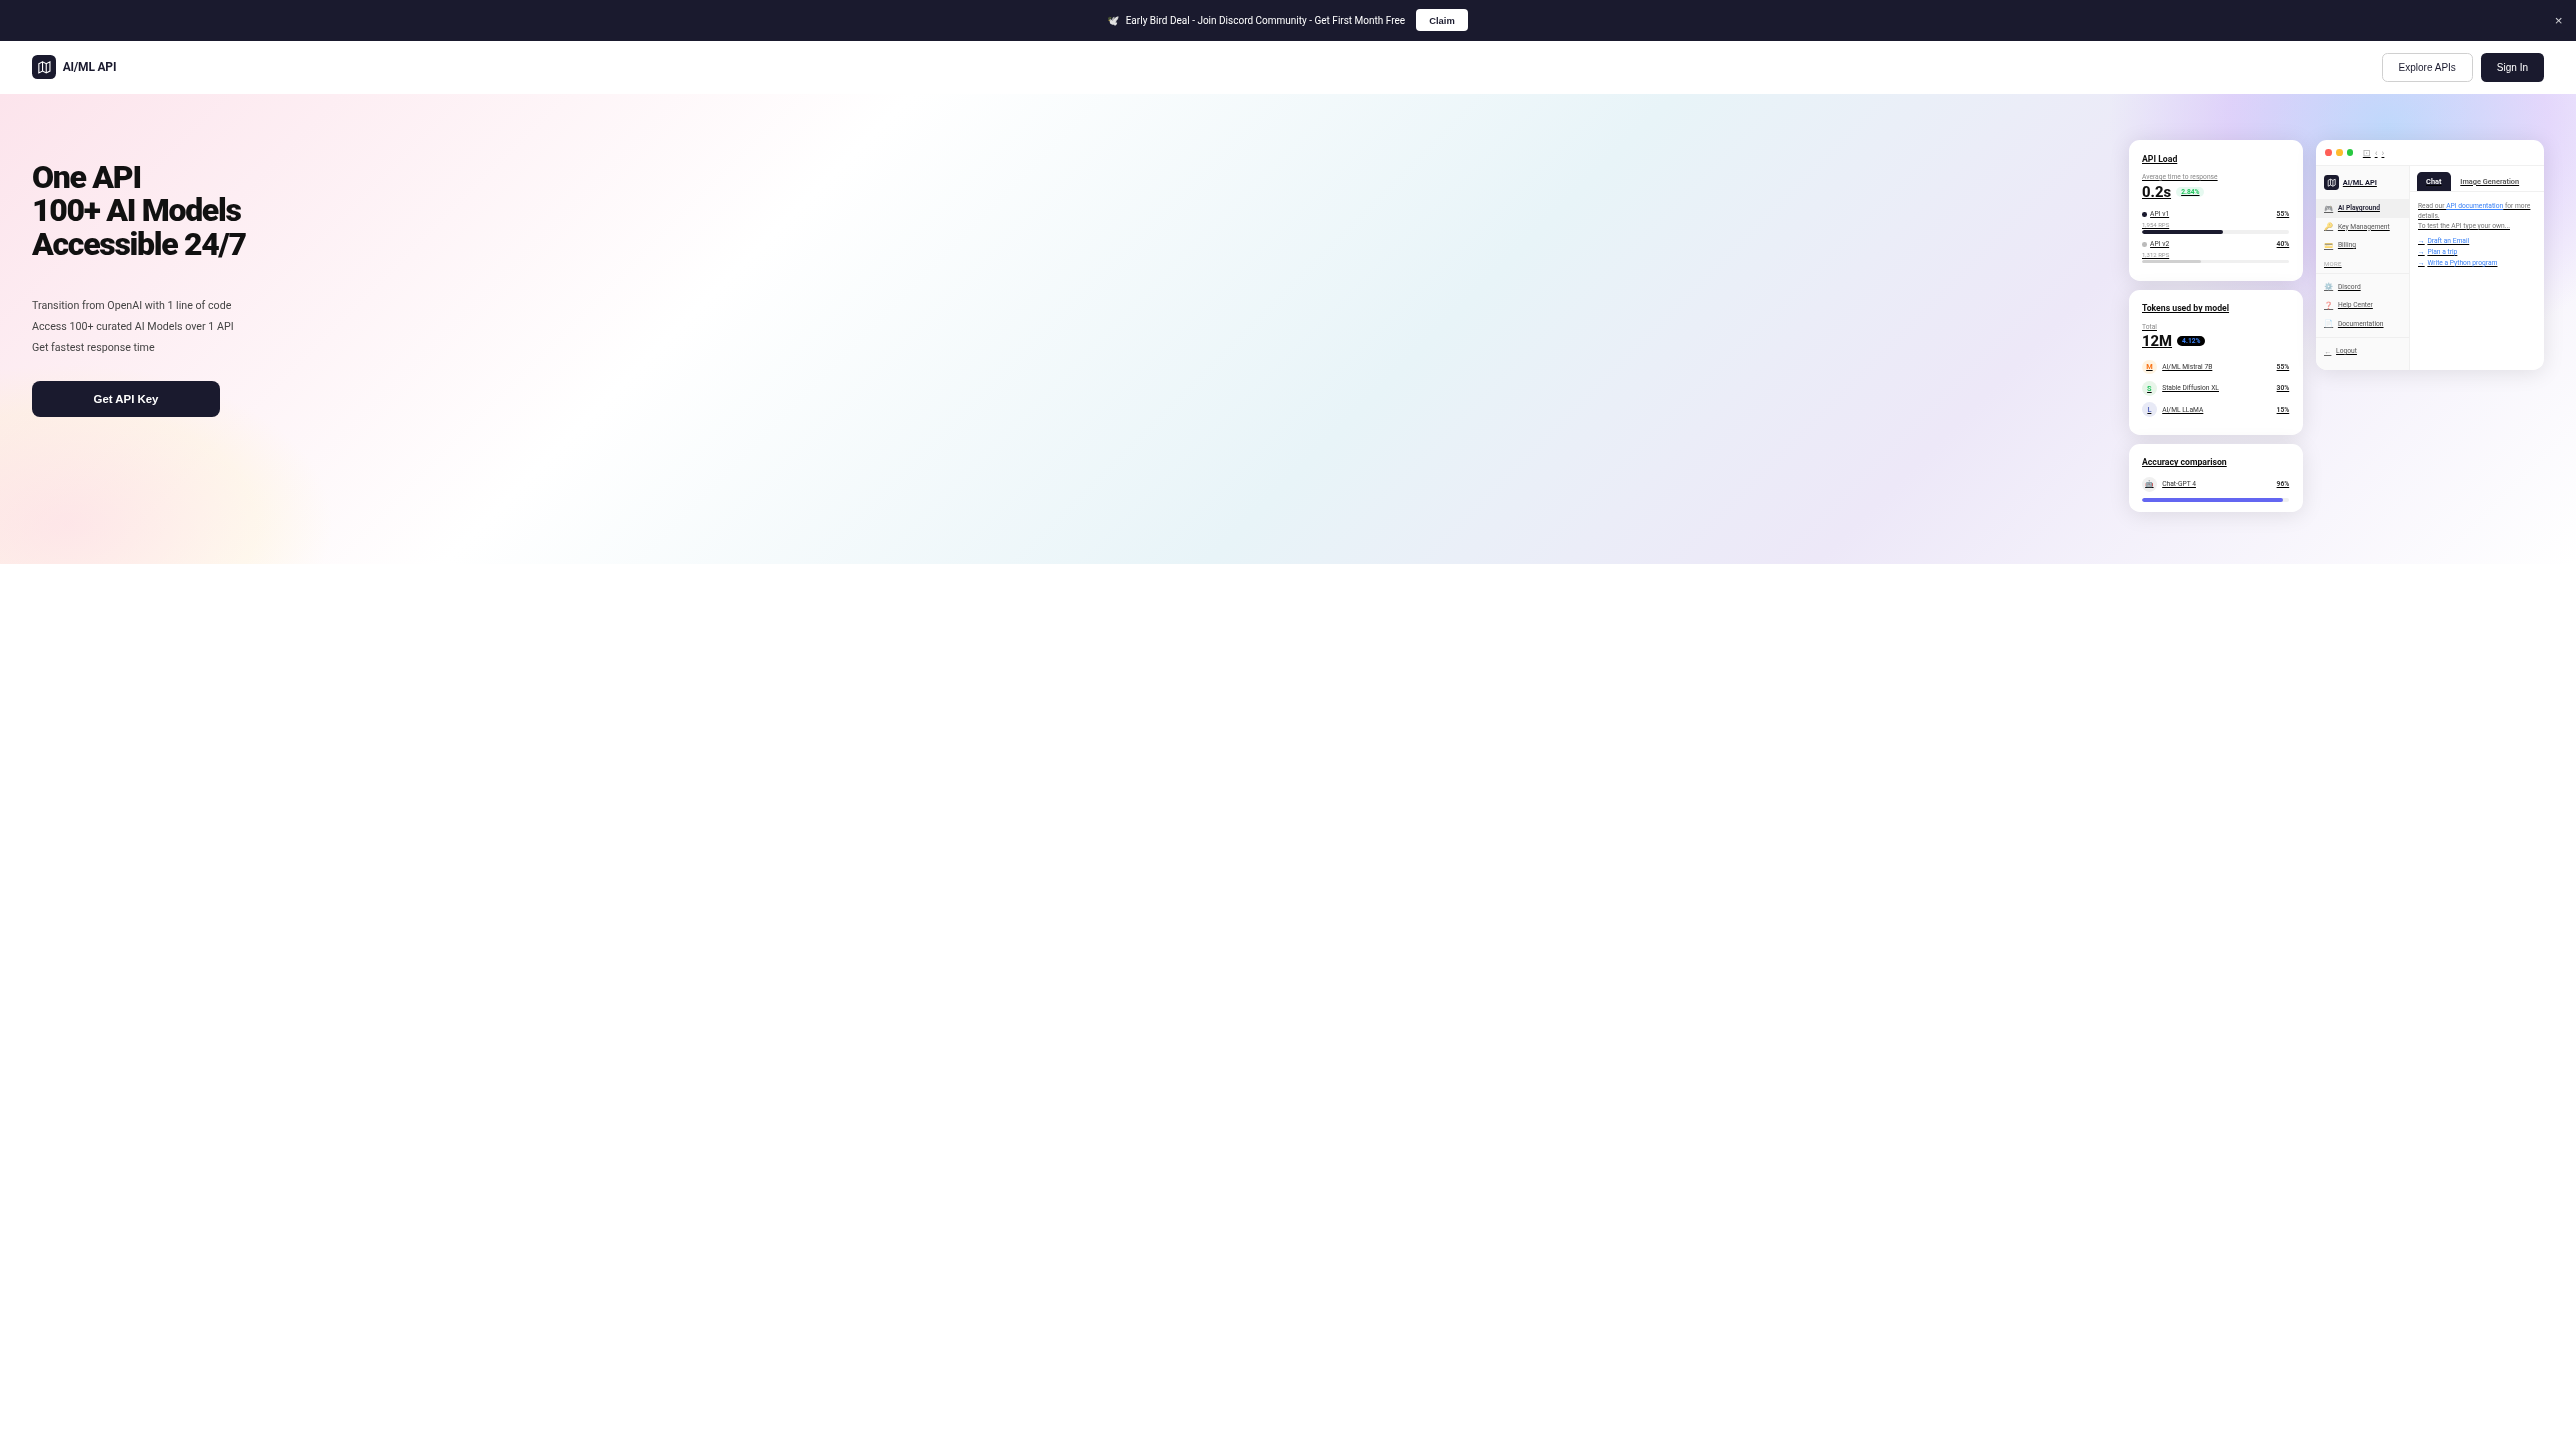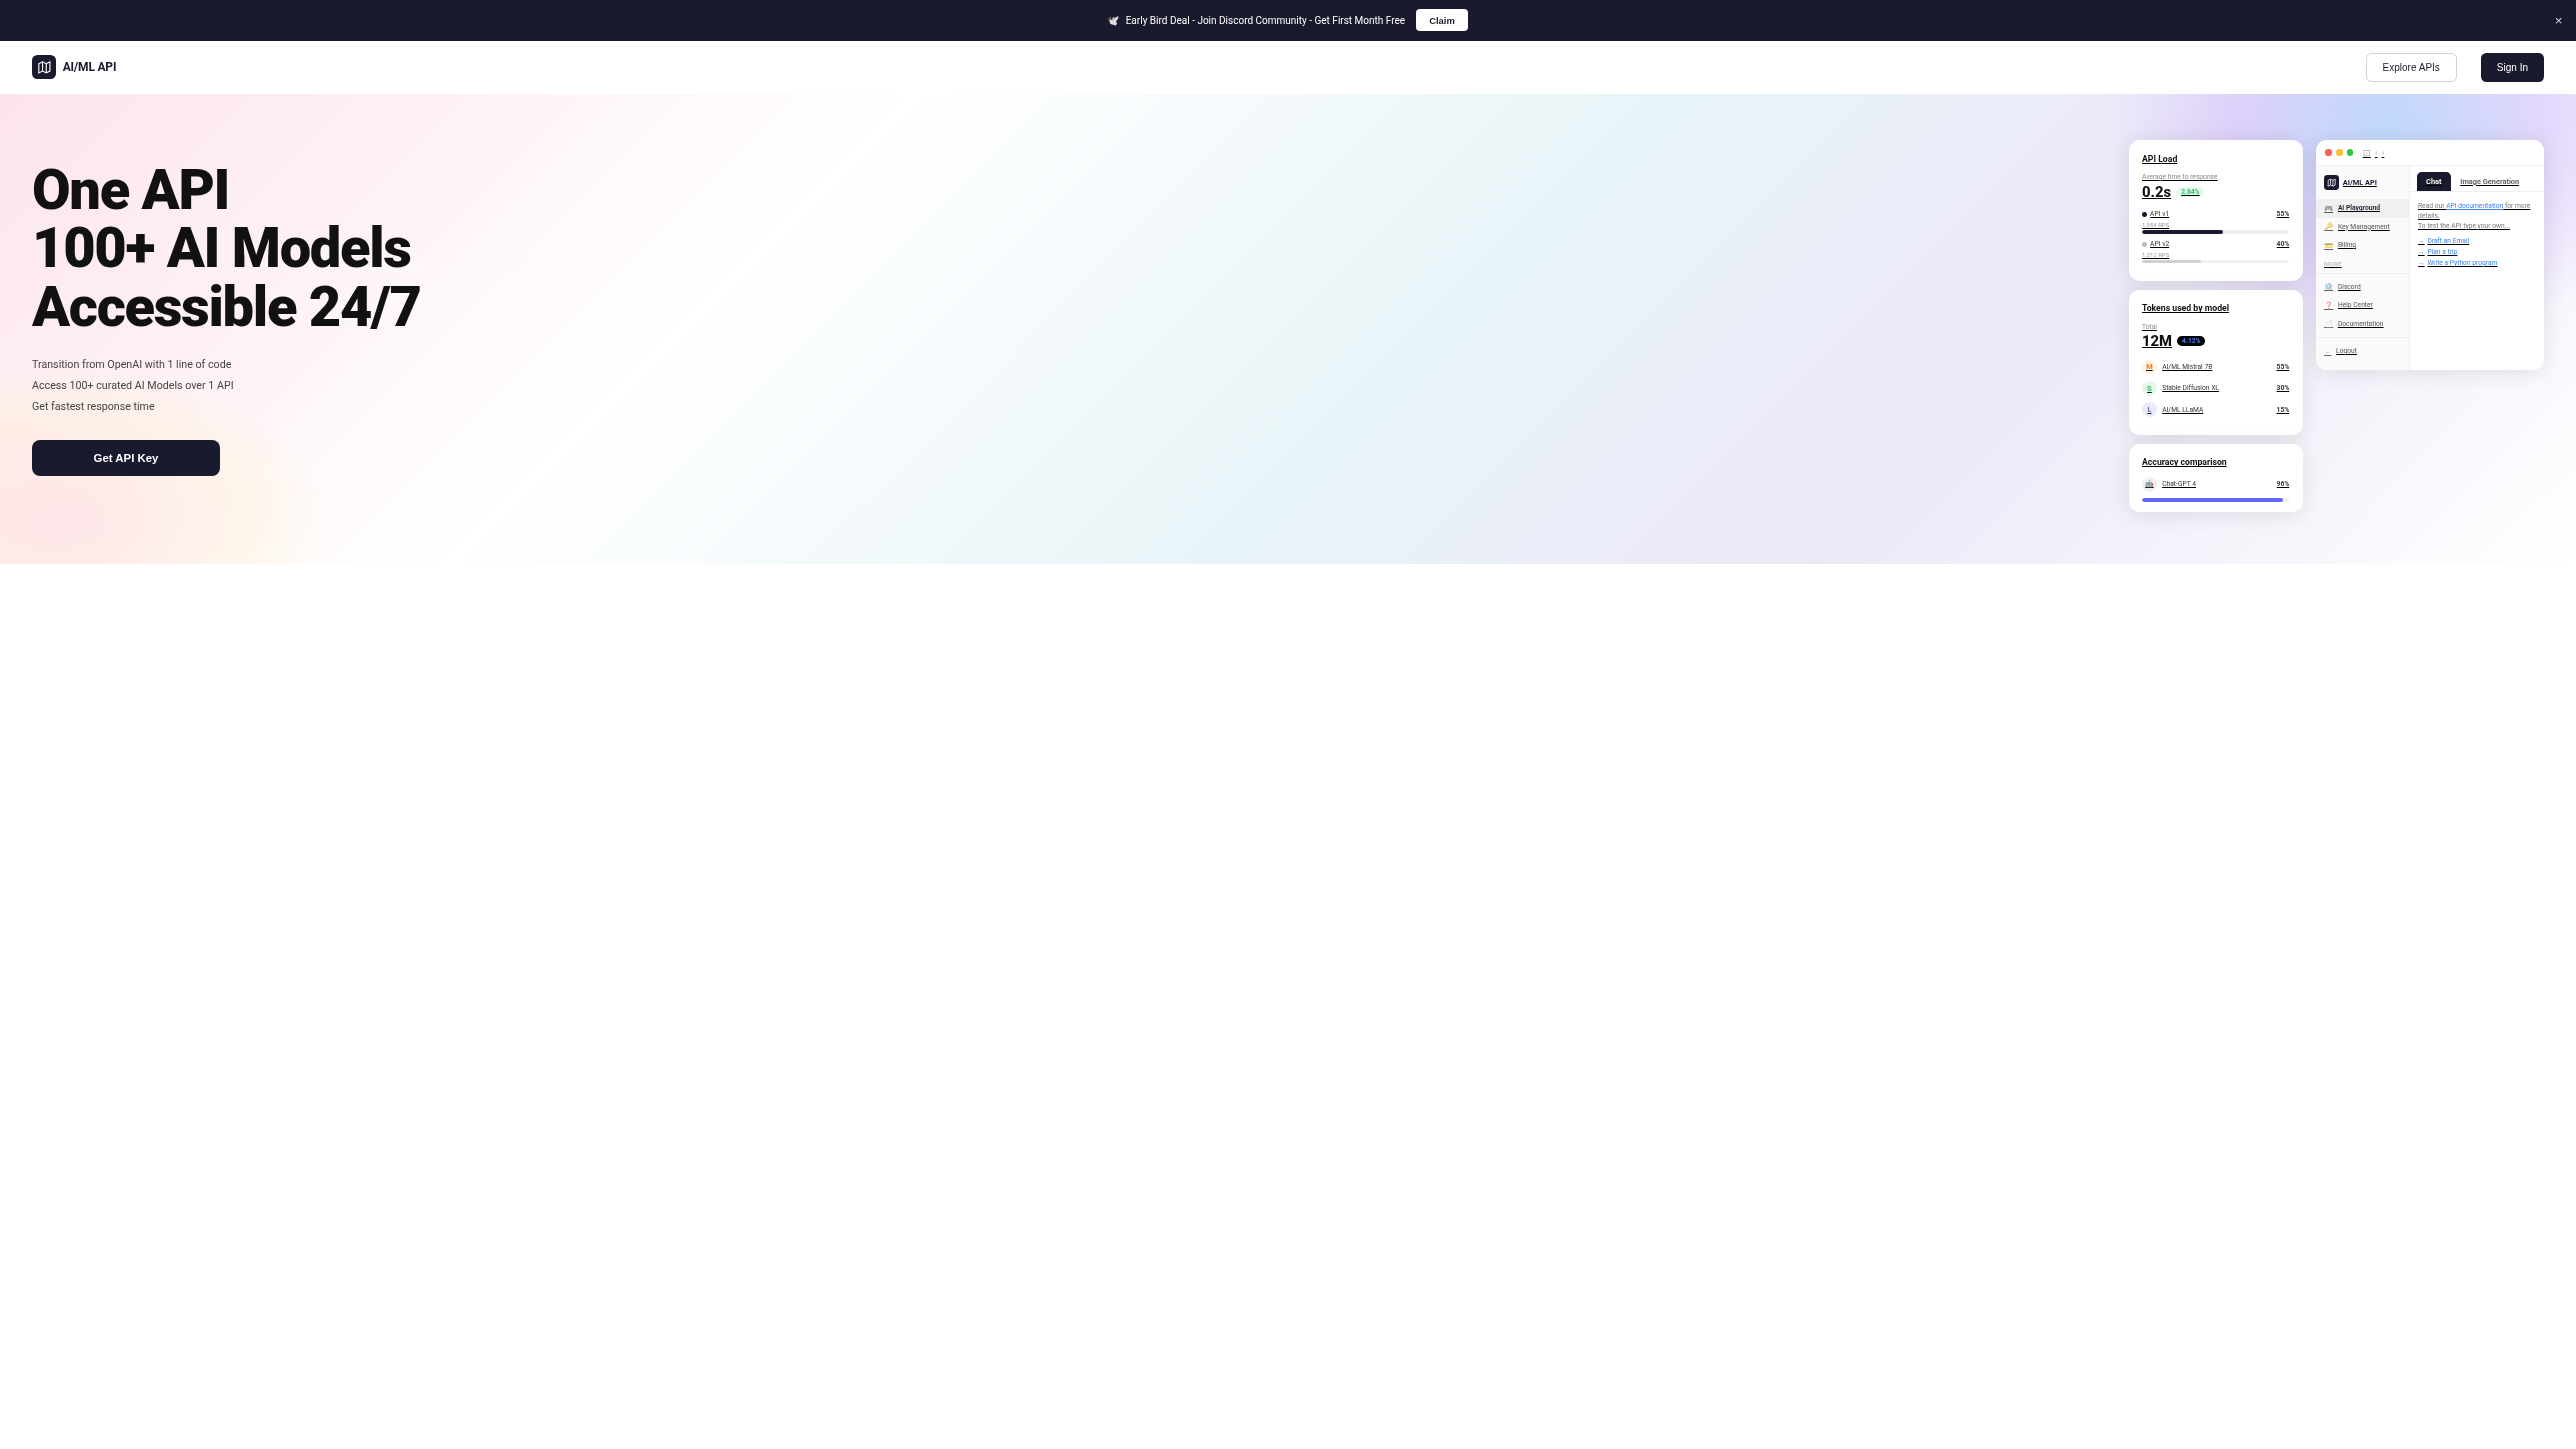--- a/index.html
+++ b/index.html
@@ -73,21 +73,21 @@
     }
     .logo-icon svg { width: 14.8px; height: 14.8px; }
     .logo-text {
       font-size: 12px;
       font-weight: 700;
       color: #1a1a2e;
       letter-spacing: -0.2px;
     }
     .nav-actions {
       display: flex;
-      gap: 24px;
+      gap: 8px;
     }
     .explore-btn {
       background: #fff;
       border: 1px solid #d0d0d0;
       border-radius: 5.4px;
       padding: 6.7px 16px;
       font-size: 10px;
       font-weight: 500;
       color: #1a1a2e;
       cursor: pointer;
@@ -141,26 +141,26 @@
       z-index: 1;
     }
 
     
     .hero-left {
       flex: 0 0 auto;
       max-width: 402px;
       padding-top: 27px;
     }
     .hero-heading {
-      font-size: 56px;
+      font-size: 32px;
       font-weight: 900;
       color: #111;
       line-height: 1.05;
       letter-spacing: -1.3px;
-      margin-bottom: 19px;
+      margin-bottom: 36px;
     }
     .hero-sub {
       font-size: 10.7px;
       color: #444;
       line-height: 1.7;
       margin-bottom: 24px;
     }
     .hero-sub p { margin-bottom: 2.7px; }
     .get-api-btn {
       background: #1a1a2e;

